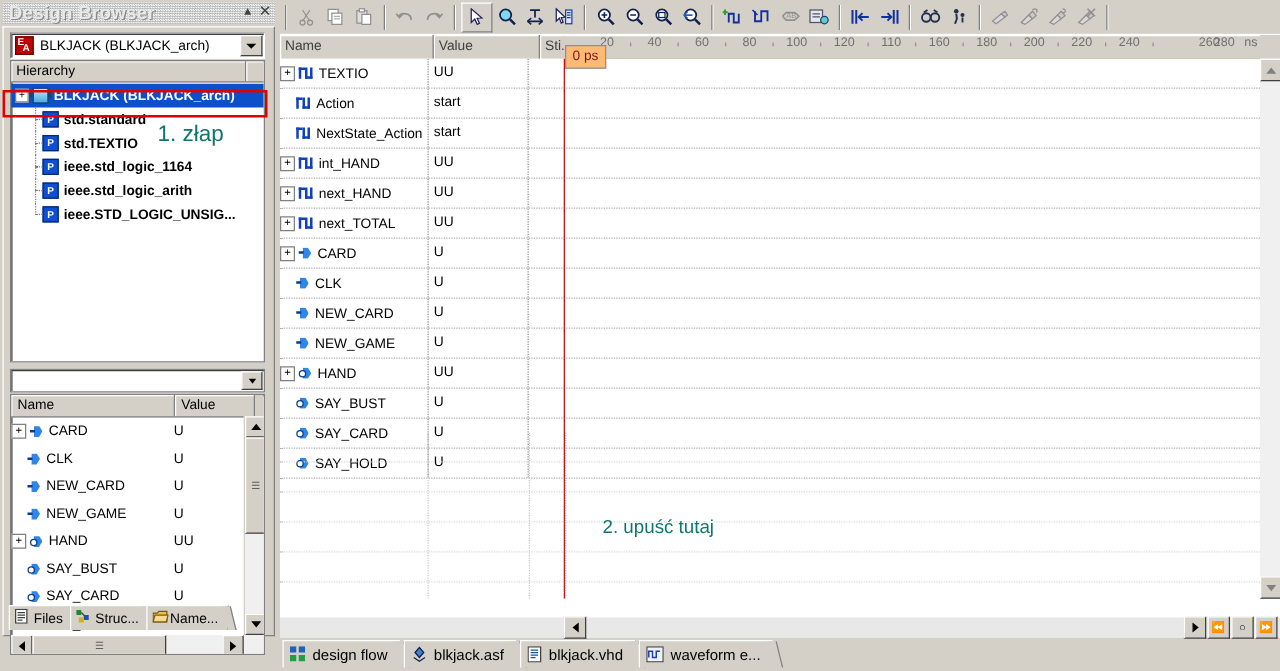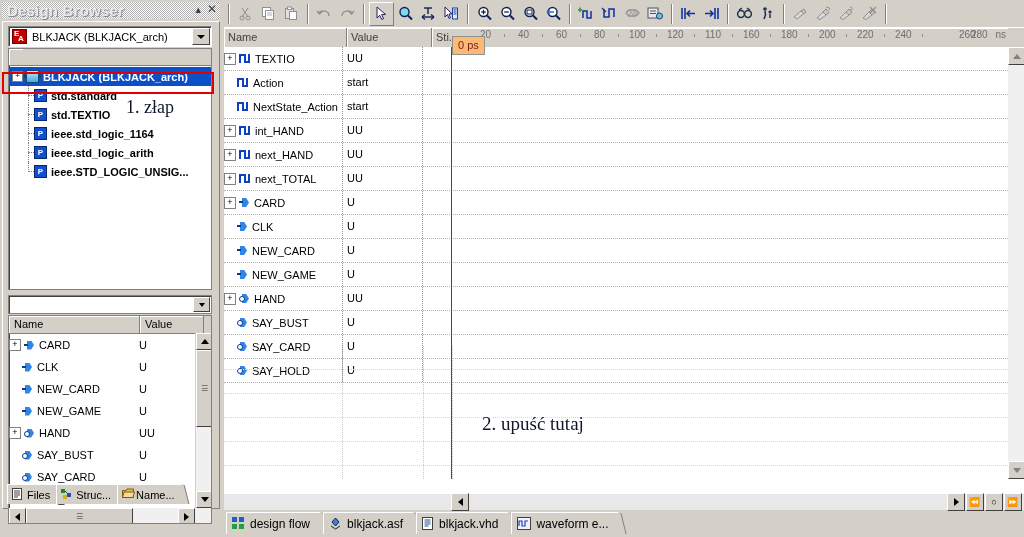--- a/index.html
+++ b/index.html
@@ -100,25 +100,25 @@
     background:#1050d0;border:1px solid #06286e;color:#fff;
     font-size:8px;font-weight:bold;line-height:11px;text-align:center;
   }
   .hlabel{font-weight:bold;font-size:11px;}
 
   .sel-box{
     position:absolute;left:2px;top:72px;width:212px;height:22px;
     border:2px solid #e00000;box-sizing:border-box;pointer-events:none;z-index:5;
   }
   .annot{
-    position:absolute;color:#0f172a;font-size:18px;
-    font-family:Liberation Serif, serif;white-space:nowrap;
+    position:absolute;color:#0f766e;font-size:18px;
+    font-family:Liberation Sans, sans-serif;white-space:nowrap;
   }
   .annot1{left:126px;top:97px;}
-  .annot2{left:258px;top:385px;font-size:19px;text-align:right;}
+  .annot2{left:258px;top:385px;font-size:15px;text-align:right;}
 
   
   .combo2{
     position:absolute;left:5px;top:273px;width:202px;height:17px;
     background:#fff;border:1px solid #808080;box-shadow:inset 1px 1px 0 #404040;
   }
   .combo2 .arrow{
     position:absolute;right:1px;top:1px;width:15px;height:13px;
     background:#d4d0c8;border:1px solid #fff;border-right-color:#404040;border-bottom-color:#404040;
     display:flex;align-items:center;justify-content:center;
@@ -294,20 +294,21 @@
       <div class="combo">
         <span class="ico"></span>
         <span class="lbl">BLKJACK (BLKJACK_arch)</span>
         <span class="arrow">
             <i></i>
           </span>
       </div>
 
       <div class="hier-wrap">
         <div class="hier-head">
+          <div class="c1">Hierarchy</div>
           <div class="c2"></div>
         </div>
         <div class="hier-rows">
 
           <div class="hrow sel">
             <span class="twisty">+</span>
             <span class="ic-arch"></span>
             <span class="hlabel">BLKJACK (BLKJACK_arch)</span>
           </div>
 

